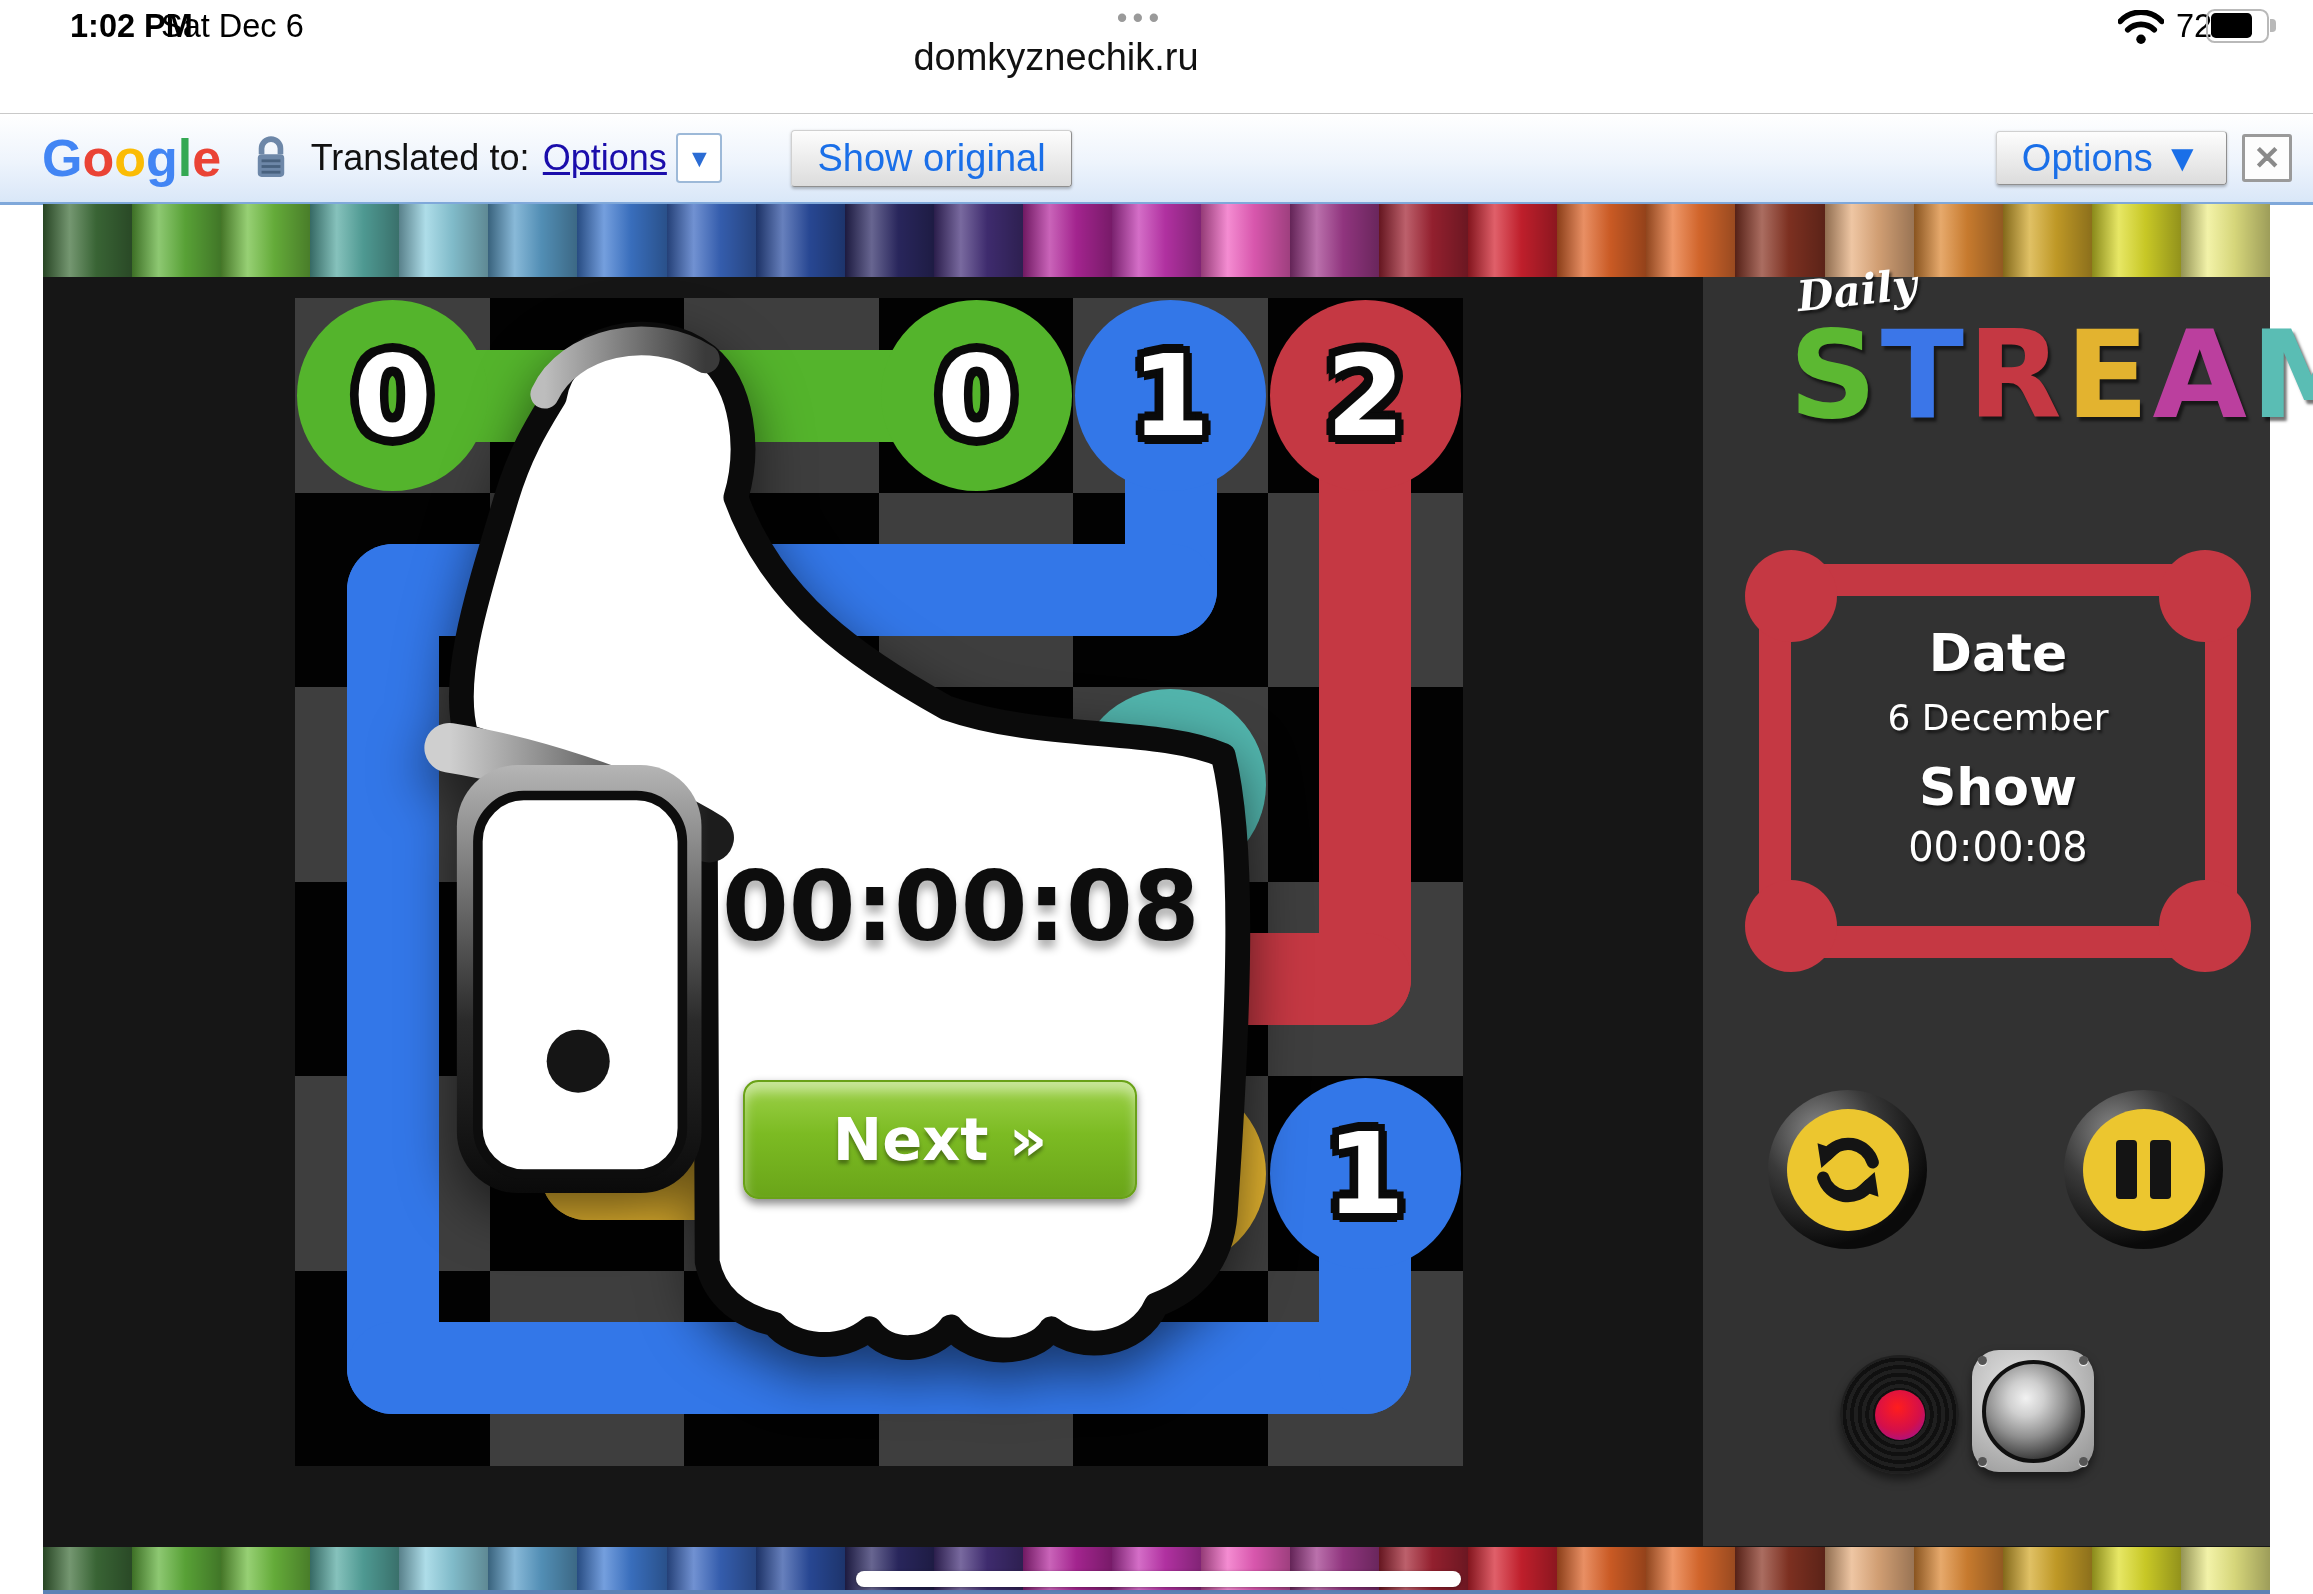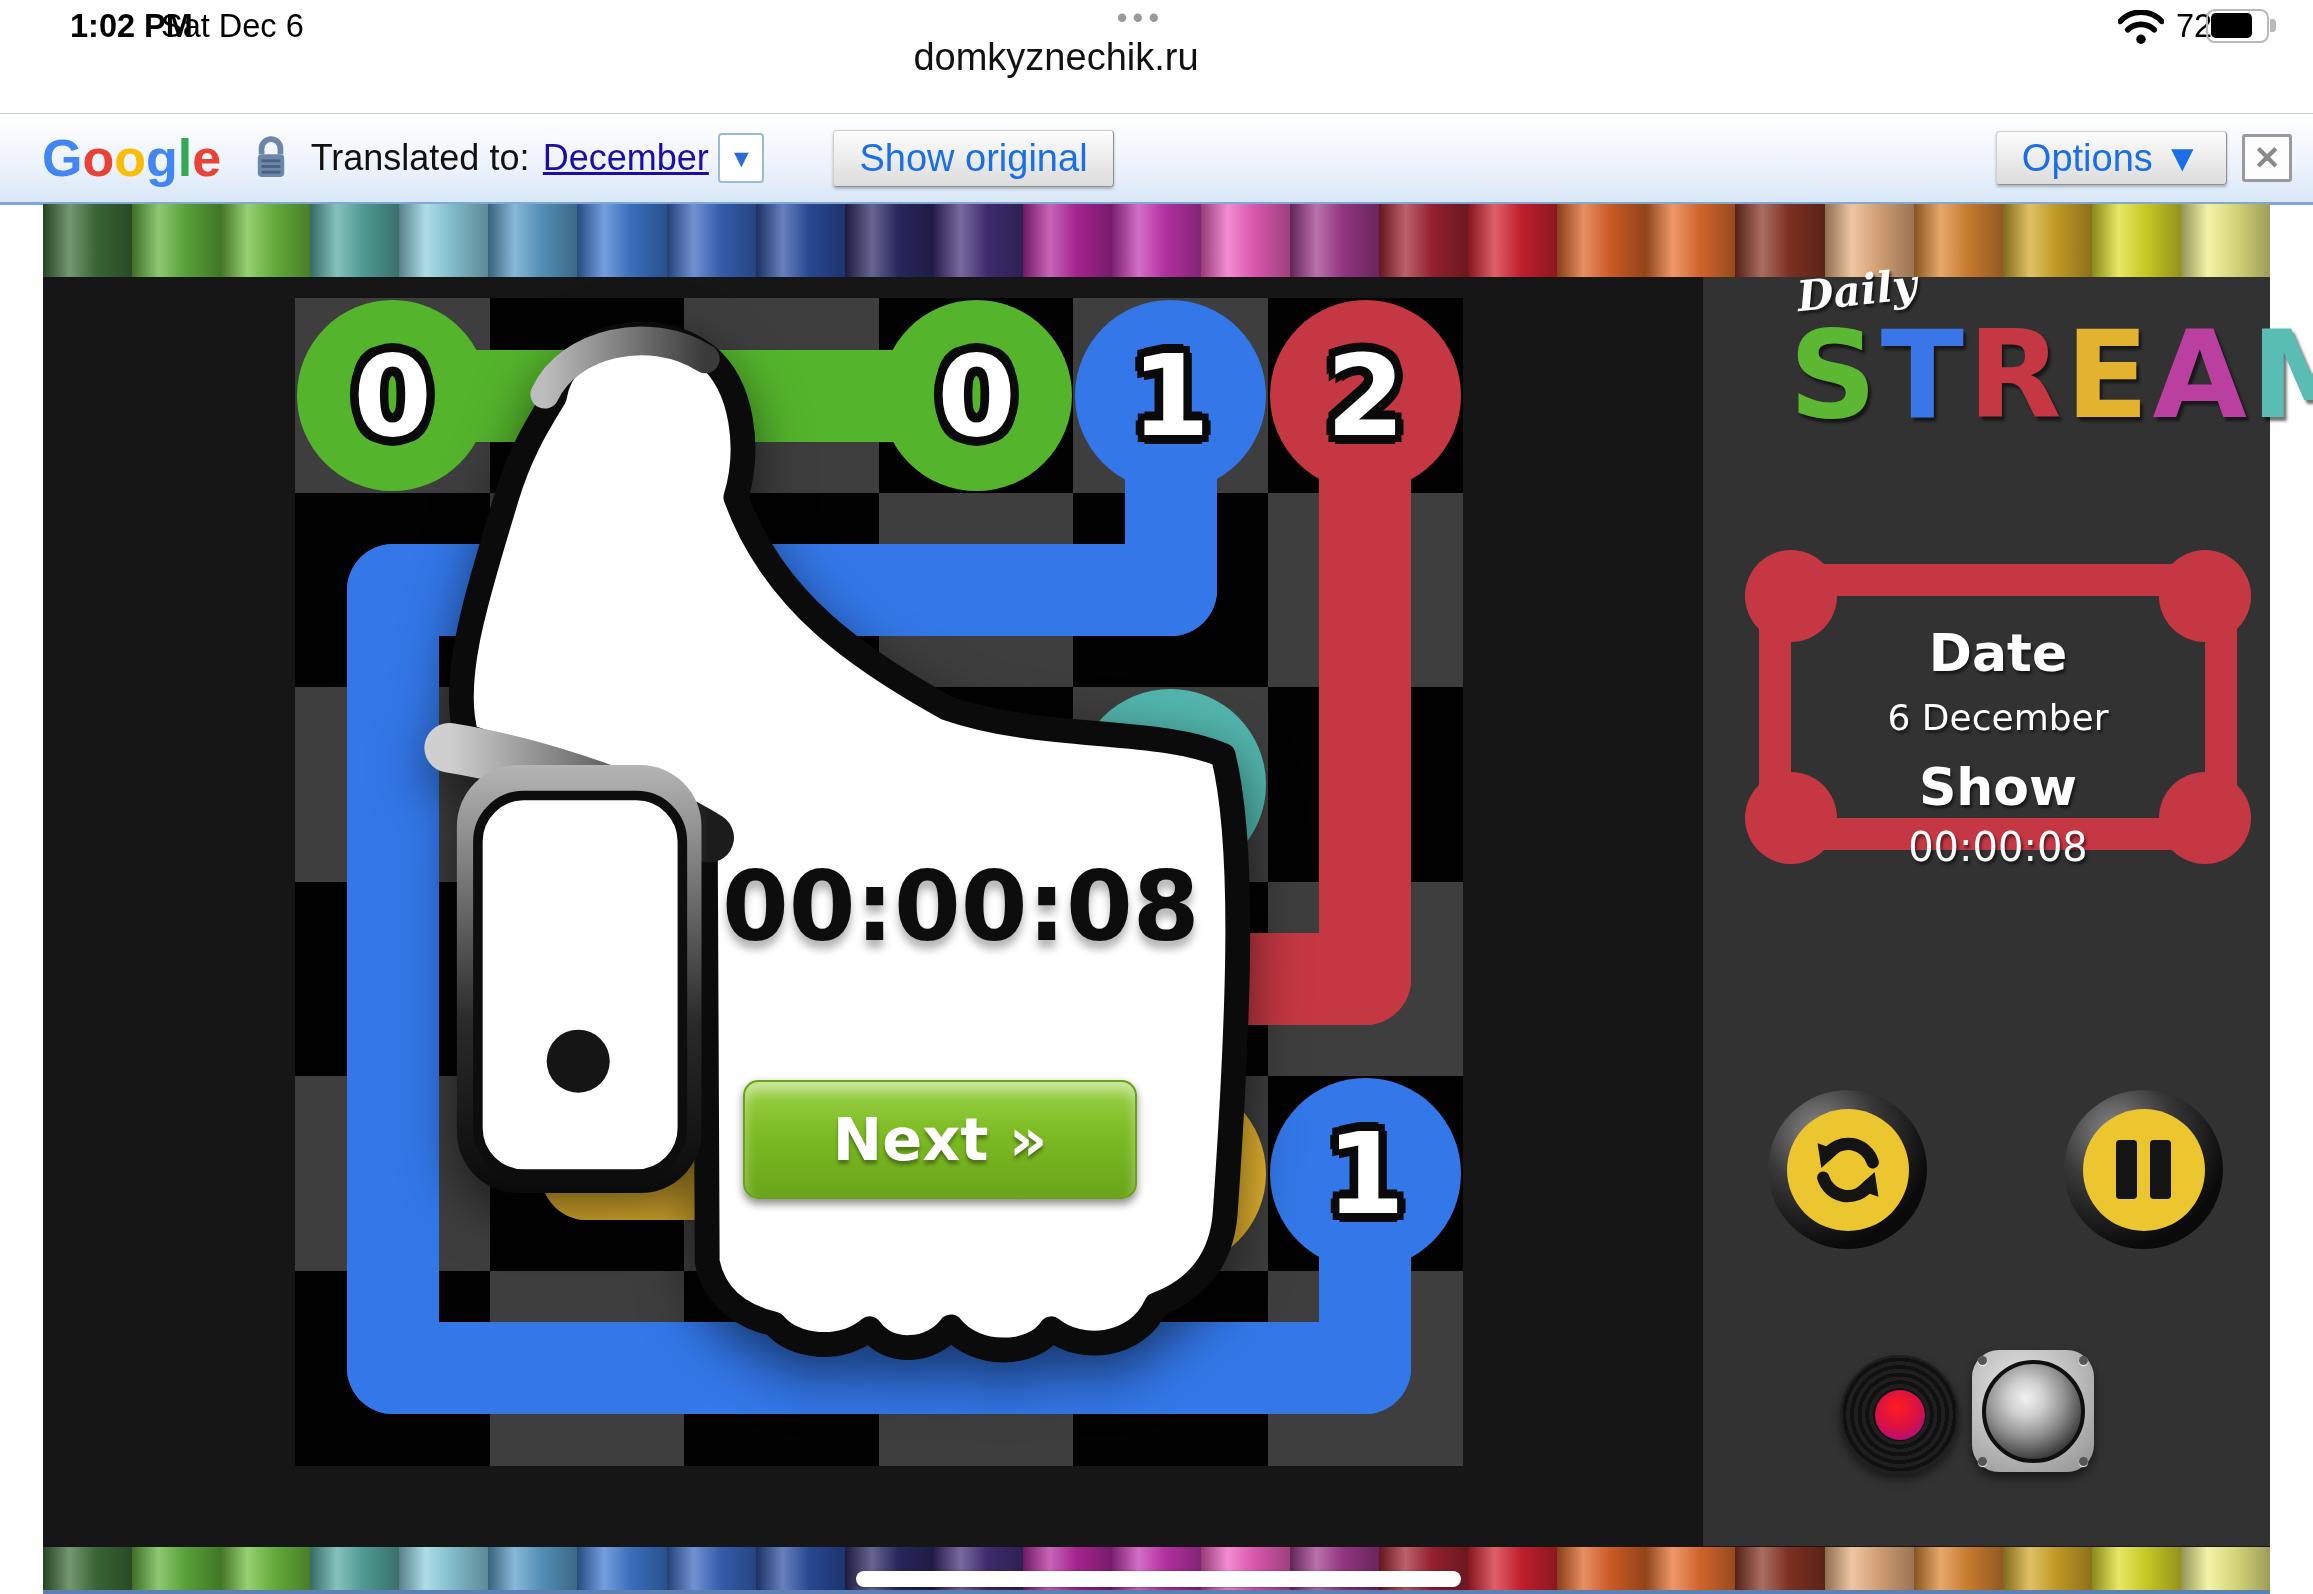--- a/index.html
+++ b/index.html
@@ -62,21 +62,21 @@
     display:flex;align-items:center;justify-content:center;
     font-family:"DejaVu Sans",sans-serif;font-size:59px;font-weight:700;color:#fff;
     text-shadow:0 3.8px 3.8px rgba(0,0,0,.35);margin-top:12px;}
 
   
   #logo-daily{left:1797px;top:266px;font-family:"DejaVu Serif",serif;font-style:italic;font-weight:700;
     font-size:42px;color:#fff;transform:rotate(-6deg);text-shadow:1.9px 2.9px 2.9px rgba(0,0,0,.6);}
   #logo-stream{left:1789px;top:304px;width:449px;text-align:center;font-family:"DejaVu Sans",sans-serif;
     font-weight:700;font-size:122px;letter-spacing:3.8px;line-height:143px;white-space:nowrap;}
   #logo-stream span{text-shadow:2.9px 3.8px 2.9px rgba(0,0,0,.55);}
-  #datetime-panel{left:1759px;top:564px;width:478px;height:286px;border:32.5px solid #c53843;border-radius:40px;
+  #datetime-panel{left:1759px;top:564px;width:478px;height:394px;border:32.5px solid #c53843;border-radius:40px;
     box-sizing:border-box;}
   .corner-dot{position:absolute;width:92px;height:92px;border-radius:50%;background:#c53843;}
   #datetime-panel .txt{position:absolute;left:0;width:100%;text-align:center;color:#fff;
     font-family:"DejaVu Sans",sans-serif;text-shadow:1.9px 2.9px 2.9px rgba(0,0,0,.55);}
   .round-btn{position:absolute;width:159px;height:159px;border-radius:50%;
     background:radial-gradient(circle at 32% 26%,#8a8a8a 0%,#3a3a3a 35%,#0a0a0a 72%);
     display:flex;align-items:center;justify-content:center;}
   .round-btn .inner{width:122px;height:122px;border-radius:50%;background:#ecc62f;
     display:flex;align-items:center;justify-content:center;}
   .pause-bar{width:21px;height:59px;background:#141414;border-radius:3.8px;margin:0 6.7px;}
@@ -118,21 +118,21 @@
   <div class="abs" id="translate-bar">
     <div class="g-logo" style="margin-left:42px;"><span style="color: rgb(66, 133, 244);">G</span><span style="color: rgb(234, 67, 53);">o</span><span style="color: rgb(251, 188, 5);">o</span><span style="color: rgb(66, 133, 244);">g</span><span style="color: rgb(52, 168, 83);">l</span><span style="color: rgb(234, 67, 53);">e</span></div>
     <svg style="margin-left:32.5px;" width="34" height="46" viewBox="0 0 36 48">
       <path d="M8 20 V14 a10 10 0 0 1 20 0 V20" fill="none" stroke="#6d87a8" stroke-width="6"></path>
       <rect x="4" y="20" width="28" height="24" rx="4" fill="#6d87a8"></rect>
       <line x1="8" y1="27" x2="28" y2="27" stroke="#48617e" stroke-width="3"></line>
       <line x1="8" y1="33" x2="28" y2="33" stroke="#48617e" stroke-width="3"></line>
       <line x1="8" y1="39" x2="28" y2="39" stroke="#48617e" stroke-width="3"></line>
     </svg>
     <span id="translated-label">Translated to:</span>
-    <a id="english-link">December</a>
+    <a id="english-link">Options</a>
     <span id="lang-dropdown">▼</span>
     <div class="gray-btn" id="show-original-btn">Show original</div>
     <div class="gray-btn" id="options-btn">Options ▼</div>
     <div id="close-btn">✕</div>
   </div>
 
   <div class="abs" id="game-bg"></div>
   <div class="abs" id="sidebar-bg"></div>
   <div class="abs pencil-strip" style="top:204px;height:73px;">
       <div class="pencil" style="background-color: rgb(63, 111, 58);"></div>

